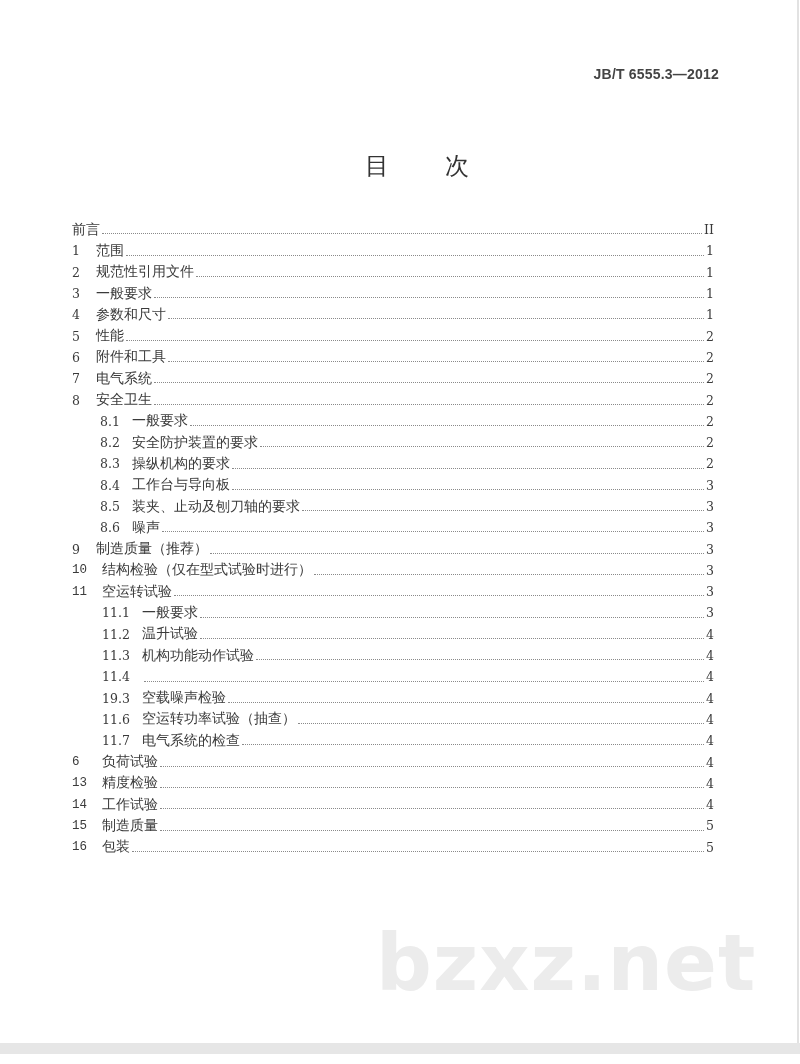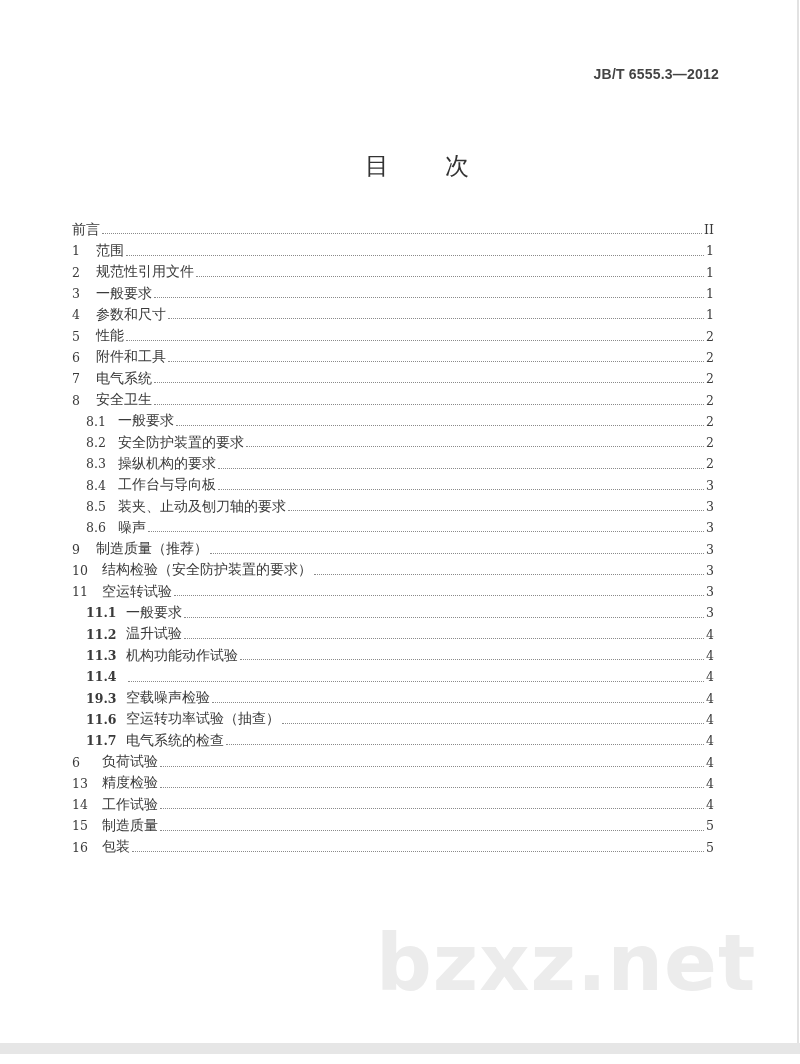--- a/index.html
+++ b/index.html
@@ -29,23 +29,23 @@
   }
   .title span { display: inline-block; }
   .title .gap { width: 56px; }
   .toc { position: absolute; left: 72px; top: 219px; width: 642px; }
   .row {
     position: relative; height: 21.3px; display: flex; align-items: center;
     font-size: 12.5px; color: #3a3a3a; white-space: nowrap;
   }
   .num { display: inline-block; flex: 0 0 auto; }
   .lvl1 .num { width: 24px; }
-  .lvl1.wide .num { width: 30px; }
-  .lvl2 .num { width: 32px; margin-left: 14px; }
-  .lvl2.wide .num { width: 40px; margin-left: 14px; font-weight: bold; }
+  .lvl1.wide .num { width: 30px; font-family: Liberation Mono, monospace; }
+  .lvl2 .num { width: 32px; margin-left: 28px; }
+  .lvl2.wide .num { width: 40px; margin-left: 30px; }
   .label { flex: 0 0 auto; font-family: "DejaVu Sans", sans-serif; font-size: 14px; color: #3a3a3a; }
   .dots {
     flex: 1 1 auto; margin: 0 2px; height: 1px; align-self: flex-end;
     margin-bottom: 6px;
     border-bottom: 1.5px dotted #8a8a8a;
   }
   .page-no { flex: 0 0 auto; min-width: 8px; text-align: right; font-size: 12.5px; }
   .watermark {
     position: absolute; left: 376px; top: 918px;
     font-family: "DejaVu Sans", sans-serif; font-weight: bold;
@@ -153,21 +153,21 @@
         <span class="page-no">3</span>
       </div>
       <div class="row lvl1">
         <span class="num">9</span>
         <span class="label">制造质量（推荐）</span>
         <span class="dots"></span>
         <span class="page-no">3</span>
       </div>
       <div class="row lvl1 wide">
         <span class="num">10</span>
-        <span class="label">结构检验（安全防护装置的要求）</span>
+        <span class="label">结构检验（仅在型式试验时进行）</span>
         <span class="dots"></span>
         <span class="page-no">3</span>
       </div>
       <div class="row lvl1 wide">
         <span class="num">11</span>
         <span class="label">空运转试验</span>
         <span class="dots"></span>
         <span class="page-no">3</span>
       </div>
       <div class="row lvl2 wide">

